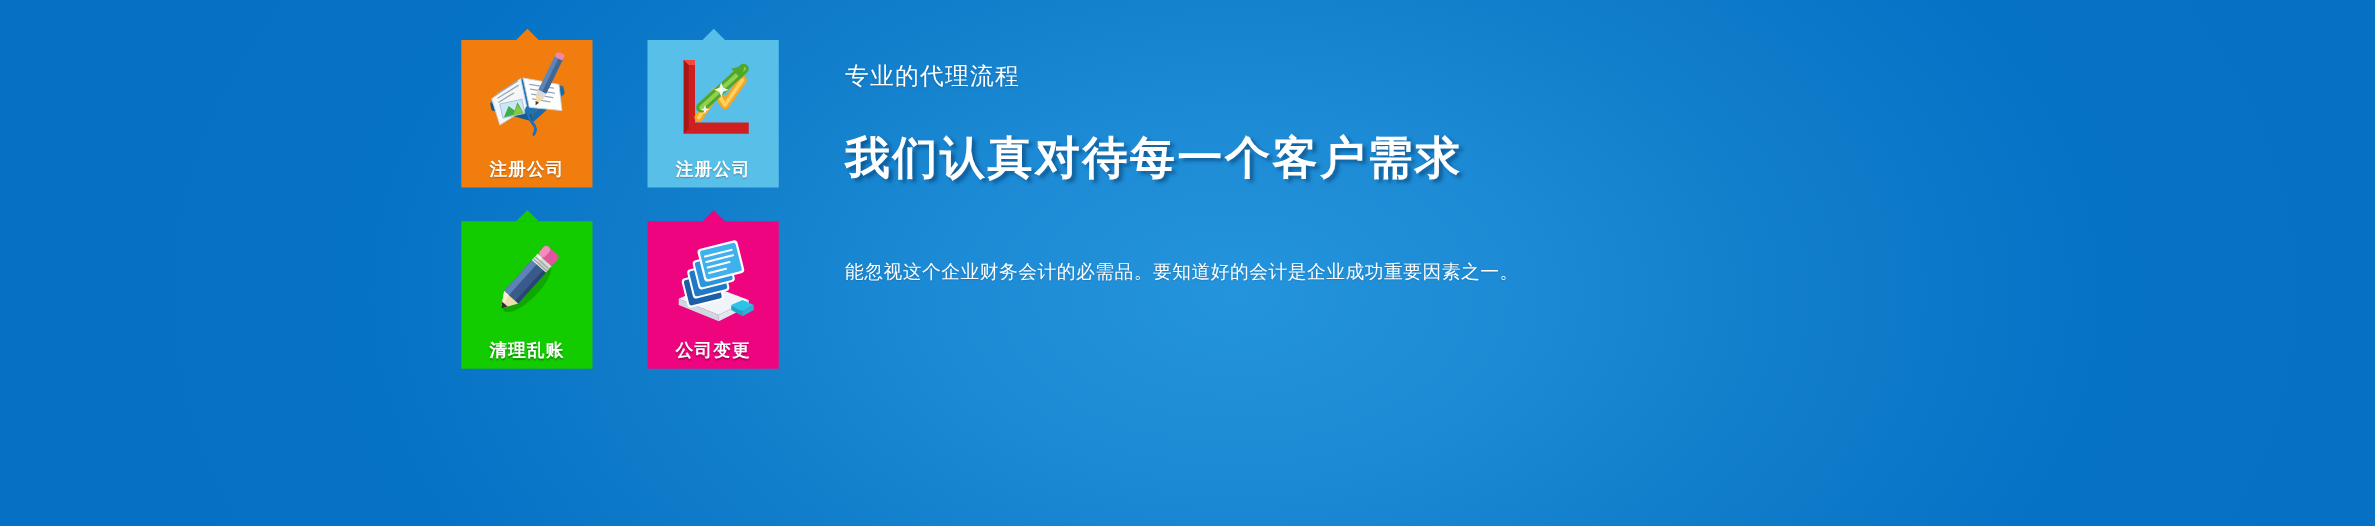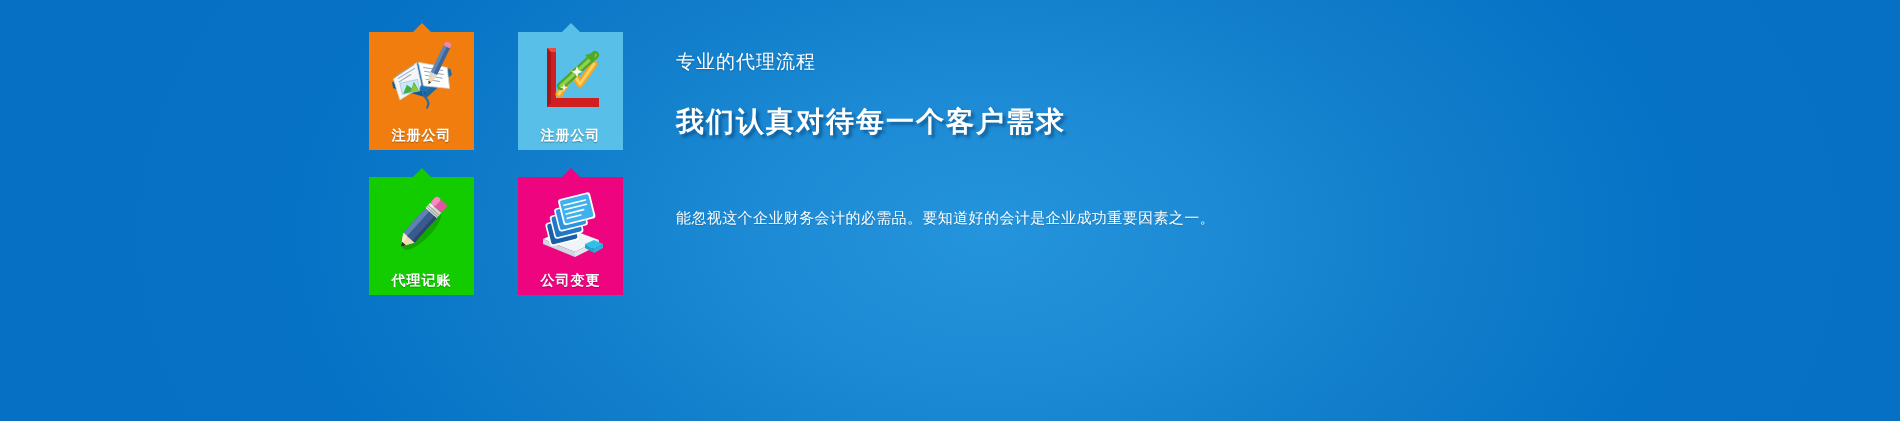--- a/index.html
+++ b/index.html
@@ -97,21 +97,21 @@
     color: #ffffff;
     line-height: 1.2;
     letter-spacing: 1px;
     margin: 0;
     font-weight: normal;
     text-shadow: 0 1px 2px rgba(0,0,0,0.18);
   }
   .headline {
     margin: 33px 0 6px 0;
     font-family: "Liberation Serif", "DejaVu Serif", serif;
-    font-size: 28px;
+    font-size: 36px;
     font-weight: bold;
     color: #ffffff;
     letter-spacing: 2px;
     line-height: 1.1;
     white-space: nowrap;
     text-shadow: 3px 3px 3px rgba(0, 40, 80, 0.45);
   }
   .paragraph {
     margin: 0;
     position: absolute;
@@ -229,21 +229,21 @@
               <rect x="30" y="23" width="5" height="33" fill="#5e82b8"></rect>
               <rect x="42" y="23" width="3" height="33" fill="#2b4470"></rect>
 
               <path d="M30 56 L45 56 L37.5 68 Z" fill="#f0dcb0"></path>
               <path d="M30 56 L35 56 L37.5 68 Z" fill="#fbeed0"></path>
 
               <path d="M34.6 63.5 L40.4 63.5 L37.5 68 Z" fill="#2e2e2e"></path>
             </g>
           </svg>
         </span>
-        <span class="tile-label">代理记账</span>
+        <span class="tile-label">清理乱账</span>
       </div>
     </div>
 
     <div class="tile t-cleanup">
       <div class="tile-body">
         <span class="tile-icon">
           <svg viewBox="0 0 76 74" width="76" height="74" aria-hidden="true">
 
             <path d="M10 52 L34 41 L66 53 L42 65 Z" fill="#eef4f7"></path>
             <path d="M10 52 L10 57 L42 70 L42 65 Z" fill="#cdd9e0"></path>

